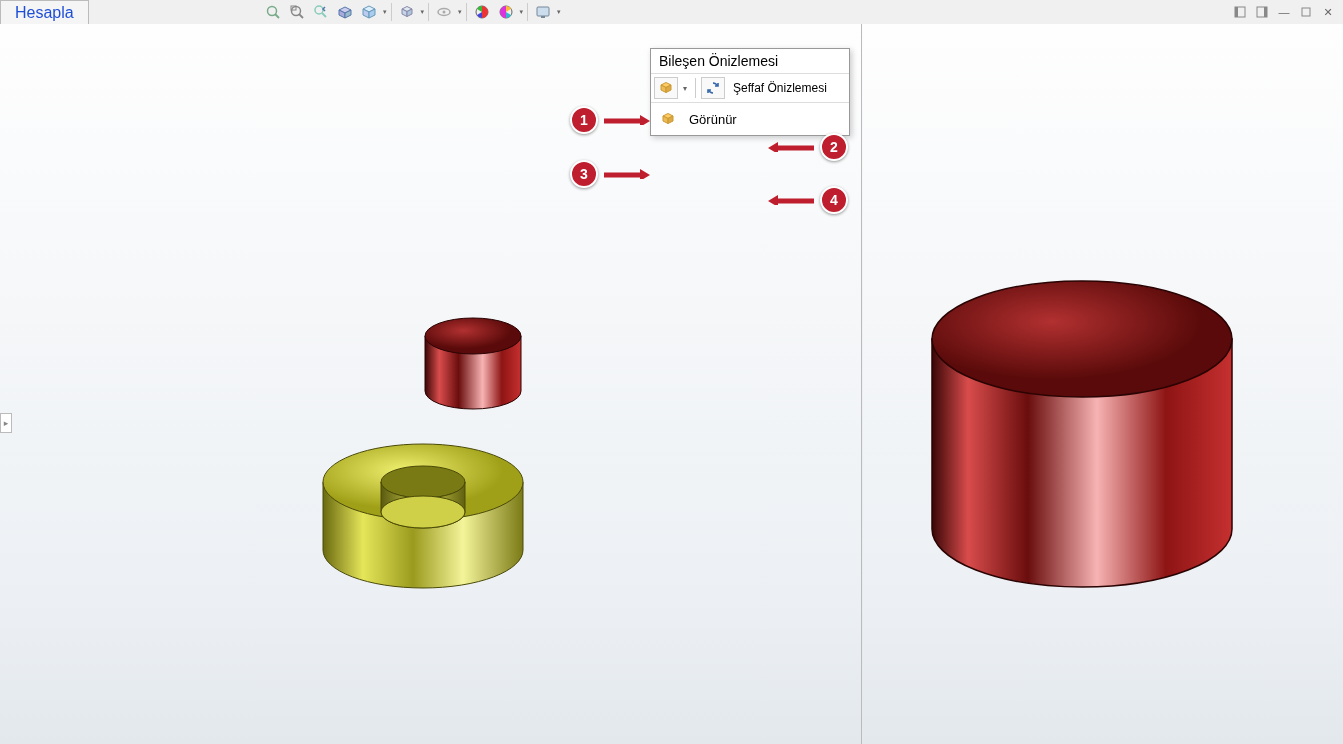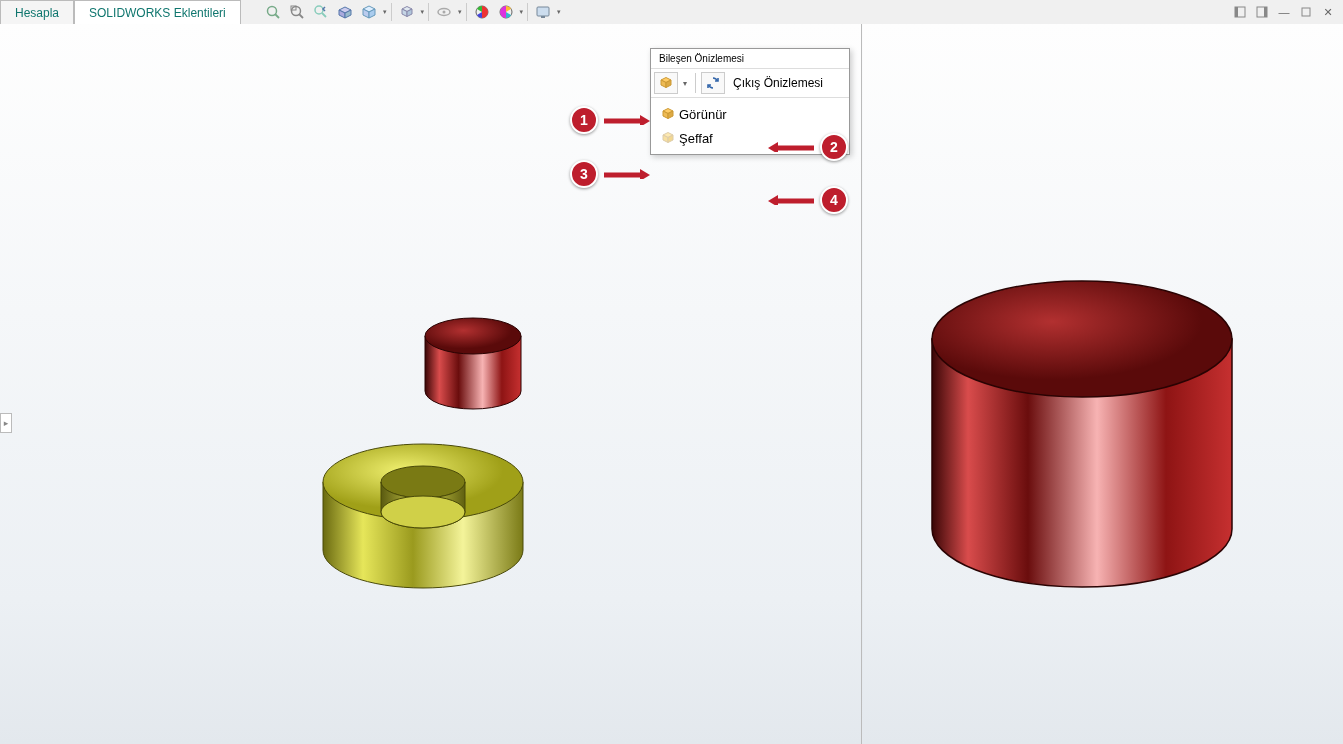--- a/index.html
+++ b/index.html
@@ -1,58 +1,57 @@
 <!DOCTYPE html>
 <html><head>
   <meta charset="utf-8">
   <style>
     * { margin: 0; padding: 0; box-sizing: border-box; font-family: 'Segoe UI', Tahoma, sans-serif; }
     body { width: 1343px; height: 744px; background: linear-gradient(180deg, #fdfdfd 0%, #e9eef2 60%, #e4e9ee 100%); overflow: hidden; position: relative; }
     
     .top-bar { position: absolute; top: 0; left: 0; right: 0; height: 24px; display: flex; align-items: stretch; background: #f0f0f0; }
-    .tab { padding: 2px 14px; display: flex; align-items: center; font-size: 12px; color: #0f766e; background: #f5f5f5; border: 1px solid #bbb; border-bottom: none; cursor: default; }
+    .tab { padding: 2px 14px; display: flex; align-items: center; font-size: 16px; color: #1d4ed8; background: #f5f5f5; border: 1px solid #bbb; border-bottom: none; cursor: default; }
     .tab.active { background: #fff; }
     
     .toolbar { position: absolute; top: 0; left: 262px; height: 24px; display: flex; align-items: center; gap: 2px; }
     .tool-btn { width: 22px; height: 22px; display: flex; align-items: center; justify-content: center; cursor: pointer; }
     .tool-sep { width: 1px; height: 18px; background: #ccc; margin: 0 2px; }
     .dd-arrow { font-size: 7px; color: #666; margin-left: 1px; }
 
     .viewport-left { position: absolute; top: 24px; left: 0; width: 862px; height: 720px; background: linear-gradient(180deg, #fefefe 0%, #ecf0f4 80%, #e3e8ed 100%); border-right: 1px solid #bbb; }
     .viewport-right { position: absolute; top: 24px; left: 863px; width: 480px; height: 720px; background: linear-gradient(180deg, #fefefe 0%, #ecf0f4 80%, #e3e8ed 100%); }
 
     .window-controls { position: absolute; top: 4px; right: 6px; display: flex; gap: 4px; align-items: center; }
     .win-btn { width: 18px; height: 16px; display: flex; align-items: center; justify-content: center; color: #666; font-size: 11px; cursor: pointer; }
     
     .side-toolbar { position: absolute; right: 2px; top: 60px; display: flex; flex-direction: column; gap: 2px; background: #f5f5f5; border: 1px solid #ccc; padding: 2px; }
     .side-btn { width: 24px; height: 24px; display: flex; align-items: center; justify-content: center; background: #f9f9f9; border: 1px solid #ddd; cursor: pointer; }
 
     .popup { position: absolute; top: 48px; left: 650px; width: 200px; background: #fff; border: 1px solid #999; box-shadow: 2px 2px 6px rgba(0,0,0,0.2); }
-    .popup-title { padding: 4px 8px; font-size: 10px; background: #fff; border-bottom: 1px solid #ddd; }
+    .popup-title { padding: 4px 8px; font-size: 14px; background: #fff; border-bottom: 1px solid #ddd; }
     .popup-toolbar { display: flex; align-items: center; padding: 3px; border-bottom: 1px solid #ddd; gap: 2px; }
     .popup-tbtn { width: 24px; height: 22px; display: flex; align-items: center; justify-content: center; border: 1px solid #ccc; background: #f9f9f9; cursor: pointer; }
     .popup-tlabel { font-size: 12px; padding: 2px 6px; cursor: pointer; }
     .menu { list-style: none; padding: 4px 0; }
-    .menu li { display: flex; align-items: center; gap: 2px; padding: 3px 8px; font-size: 13px; cursor: pointer; }
+    .menu li { display: flex; align-items: center; gap: 12px; padding: 3px 8px; font-size: 13px; cursor: pointer; }
     .menu-icon { width: 18px; height: 18px; display: flex; align-items: center; justify-content: center; }
 
     .callout { position: absolute; display: flex; align-items: center; gap: 6px; }
     .callout-badge { width: 28px; height: 28px; border-radius: 50%; background: #be1e2d; border: 2px solid #fff; box-shadow: 0 1px 3px rgba(0,0,0,0.4); display: flex; align-items: center; justify-content: center; color: #fff; font-weight: bold; font-size: 14px; }
     .callout-arrow { width: 46px; height: 10px; }
 
     .side-handle { position: absolute; left: 0; top: 413px; width: 12px; height: 20px; background: #fff; border: 1px solid #bbb; display: flex; align-items: center; justify-content: center; font-size: 9px; color: #888; cursor: pointer; }
 
     svg { display: block; }
   </style>
 </head>
 <body>
 
 <div class="top-bar">
   <div class="tab">Hesapla</div>
-  <div class="tab active">SOLIDWORKS Eklentileri</div>
 </div>
 
 <div class="toolbar">
   <div class="tool-btn">
       <svg width="16" height="16">
         <circle cx="7" cy="7" r="4.5" fill="none" stroke="#7a8" stroke-width="1.5"></circle>
         <line x1="10" y1="10" x2="14" y2="14" stroke="#7a8" stroke-width="1.8"></line>
       </svg>
     </div>
   <div class="tool-btn">
@@ -292,43 +291,33 @@
     <div style="font-size:8px;padding:0 3px;color:#666">▾</div>
     <div style="width:1px;height:20px;background:#ccc;margin:0 3px"></div>
     <div class="popup-tbtn">
         <svg width="14" height="14">
           <path d="M7 2a5 5 0 0 1 4.5 3" fill="none" stroke="#36a" stroke-width="1.6"></path>
           <path d="M12 2v3h-3" fill="none" stroke="#36a" stroke-width="1.6"></path>
           <path d="M7 12a5 5 0 0 1-4.5-3" fill="none" stroke="#36a" stroke-width="1.6"></path>
           <path d="M2 12v-3h3" fill="none" stroke="#36a" stroke-width="1.6"></path>
         </svg>
       </div>
-    <div class="popup-tlabel">Çıkış Önizlemesi</div>
+    <div class="popup-tlabel">Şeffaf Önizlemesi</div>
   </div>
   <ul class="menu">
     <li>
       <span class="menu-icon">
           <svg width="16" height="16">
             <path d="M3 5l5-2.5 5 2.5-5 2.5z" fill="#fc6" stroke="#c93"></path>
             <path d="M3 5v5l5 2.5v-5z" fill="#eb5" stroke="#c93"></path>
             <path d="M13 5v5l-5 2.5v-5z" fill="#da4" stroke="#c93"></path>
           </svg>
         </span>
       <span>Görünür</span>
     </li>
-    <li>
-      <span class="menu-icon">
-          <svg width="16" height="16">
-            <path d="M3 5l5-2.5 5 2.5-5 2.5z" fill="#fde9b0" stroke="#dca"></path>
-            <path d="M3 5v5l5 2.5v-5z" fill="#f8e0a0" stroke="#dca"></path>
-            <path d="M13 5v5l-5 2.5v-5z" fill="#f3d890" stroke="#dca"></path>
-          </svg>
-        </span>
-      <span>Şeffaf</span>
-    </li>
   </ul>
 </div>
 
 <div class="callout" style="top:106px;left:570px">
   <div class="callout-badge">1</div>
   <svg class="callout-arrow" width="46" height="12">
       <line x1="0" y1="6" x2="38" y2="6" stroke="#be1e2d" stroke-width="5"></line>
       <polygon points="36,0 46,6 36,12" fill="#be1e2d"></polygon>
     </svg>
 </div>

